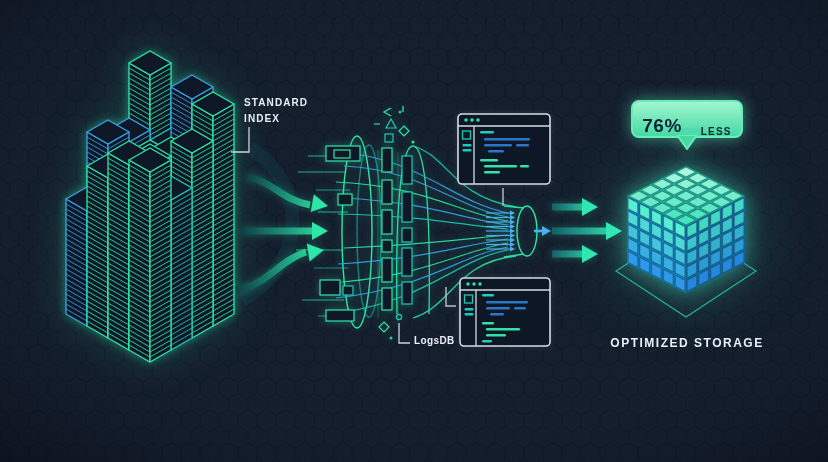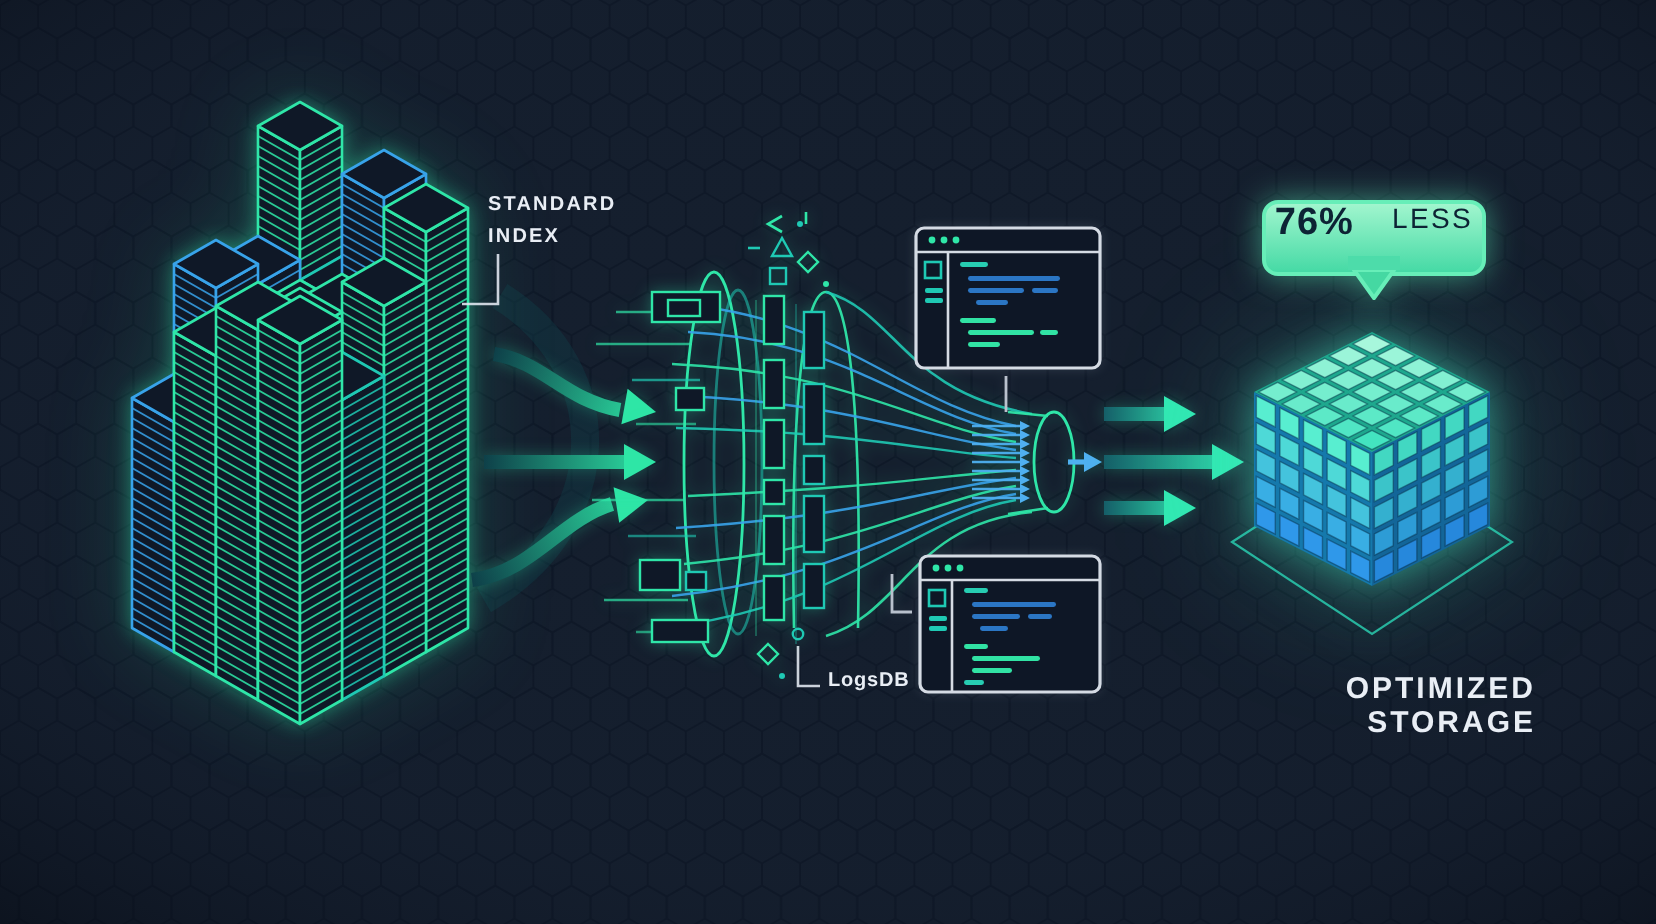--- a/index.html
+++ b/index.html
@@ -2,25 +2,25 @@
 <html><head>
 <meta charset="utf-8">
 <style>
   html,body{margin:0;padding:0;background:#0b1220}
   .stage{position:relative;width:828px;height:462px;overflow:hidden;
          background:#a16207;font-family:"Liberation Sans",sans-serif;cursor:default}
   .stage svg#scene{position:absolute;left:0;top:0}
   .label{position:absolute;color:#e9eef5;font-weight:600}
   #std-label{left:244px;top:95px;width:78px;font-size:10px;letter-spacing:1.1px;line-height:1.55;text-transform:uppercase}
   #logsdb-label{left:414px;top:335px;font-size:10px;letter-spacing:.4px}
-  #storage-label{left:606px;top:336px;width:162px;text-align:right;font-size:15px;letter-spacing:1.5px;text-transform:uppercase}
+  #storage-label{left:606px;top:336px;width:162px;text-align:center;font-size:12px;letter-spacing:1.5px;text-transform:uppercase}
   #badge-text{position:absolute;left:632px;top:101px;width:110px;height:36px;
-              display:flex;align-items:flex-start;justify-content:center;gap:19px;color:#0d2334}
+              display:flex;align-items:flex-end;justify-content:center;gap:19px;color:#0d2334}
   #badge-text .v{font-size:19px;font-weight:800;letter-spacing:.5px}
-  #badge-text .s{font-size:14px;font-weight:400;letter-spacing:1.2px}
+  #badge-text .s{font-size:10px;font-weight:700;letter-spacing:1.2px}
   #towers{filter:drop-shadow(0 0 5px rgba(46,230,168,.45)) drop-shadow(0 0 20px rgba(46,230,168,.18))}
   #funnel{filter:drop-shadow(0 0 4px rgba(46,230,168,.35))}
   #arrows-left,#arrows-right{filter:drop-shadow(0 0 4px rgba(46,230,168,.3))}
   #cube-grp{filter:drop-shadow(0 0 10px rgba(70,235,195,.5)) drop-shadow(0 0 32px rgba(70,235,195,.28))}
   #badge-grp{filter:drop-shadow(0 0 8px rgba(90,240,185,.55))}
   #windows{filter:drop-shadow(0 0 3px rgba(180,200,220,.15))}
 </style>
 </head>
 <body>
 

